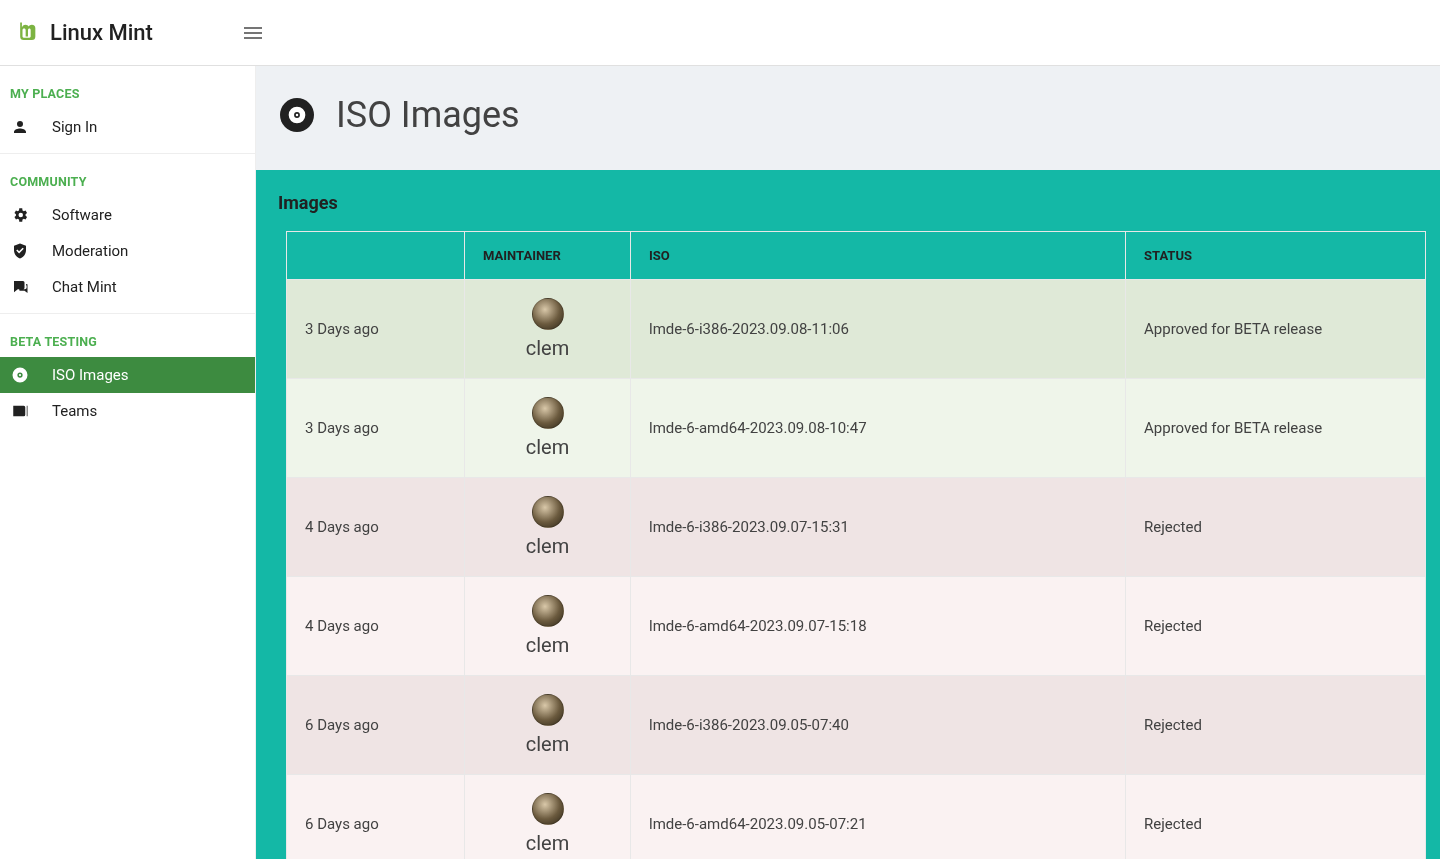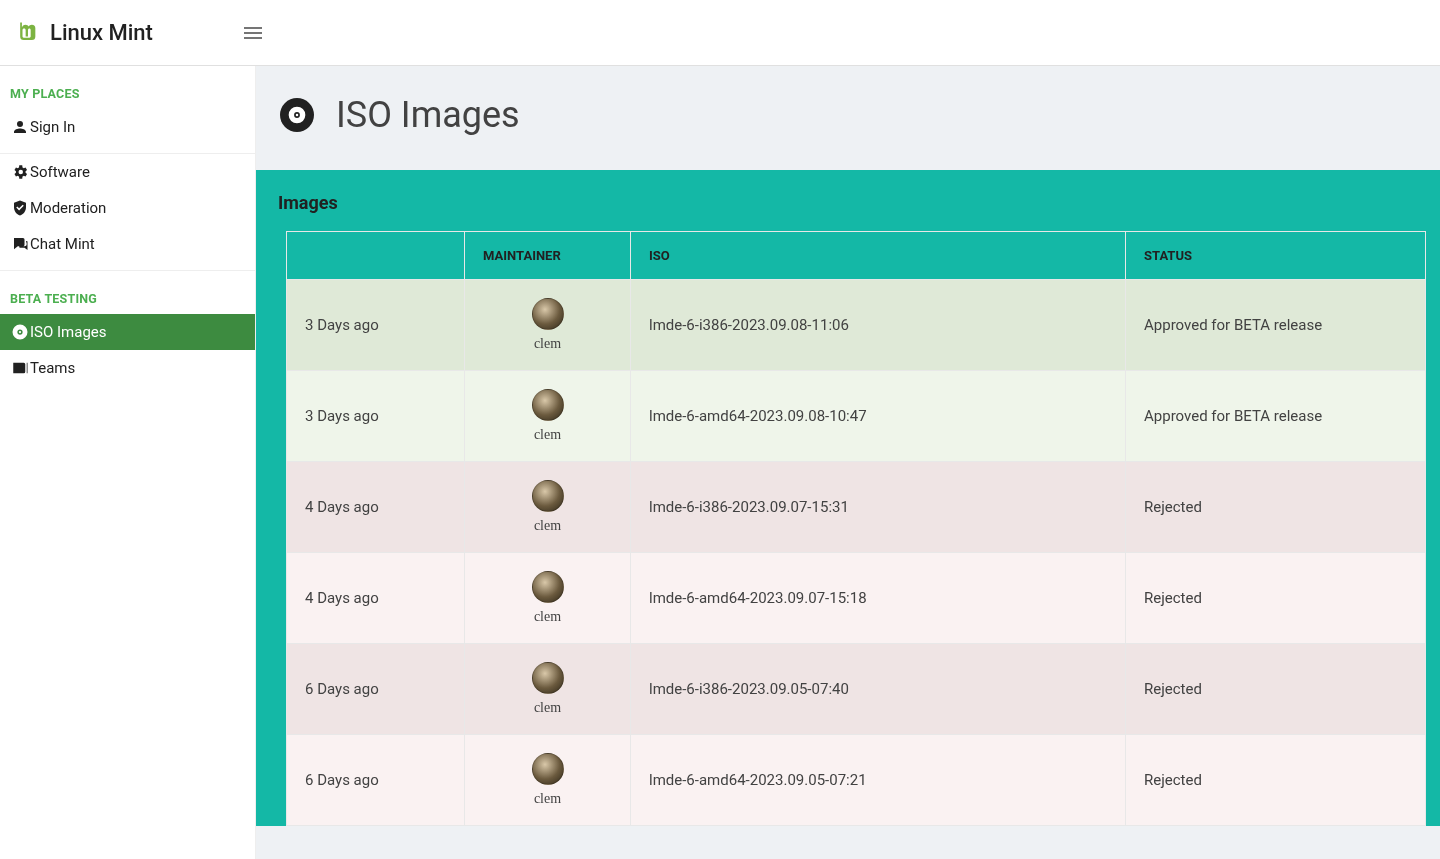--- a/index.html
+++ b/index.html
@@ -50,20 +50,21 @@
 .sidebar-section-label {
   color: #4caf50;
   font-weight: 700;
   font-size: 12.5px;
   padding: 20px 10px 8px 10px;
   letter-spacing: 0.2px;
 }
 .sidebar-item {
   display:flex;
   align-items:center;
+  gap: 22px;
   padding: 9px 10px 9px 10px;
   cursor:pointer;
   color:#212121;
   font-size: 15px;
 }
 .sidebar-item .icon { width:20px; display:flex; justify-content:center; }
 .sidebar-item.active {
   background: #3d8b40;
   color: #fff;
 }
@@ -137,21 +138,21 @@
 
 .maint-cell {
   text-align:center;
 }
 .avatar {
   width: 32px; height:32px; border-radius:50%;
   background: radial-gradient(circle at 40% 35%, #d9c8a9 0%, #6b5a3e 55%, #2e2718 100%);
   margin: 0 auto 6px auto;
   border:1px solid rgba(0,0,0,0.15);
 }
-.maint-name { font-size:14px; color:#424242;font-family:Liberation Serif, serif; }
+.maint-name { font-size:20px; color:#424242; }
 
 col.c-age { width: 178px; }
 col.c-maint { width: 166px; }
 col.c-iso { }
 col.c-status { width: 300px; }
 
 svg { display:block; }
 </style>
 </head>
 <body>
@@ -181,20 +182,21 @@
     <div class="sidebar-item">
       <span class="icon">
         <svg viewBox="0 0 24 24" width="18" height="18" fill="#212121">
             <path d="M12 12a4 4 0 1 0-4-4 4 4 0 0 0 4 4zm0 2c-3 0-8 1.5-8 4.5V20h16v-1.5c0-3-5-4.5-8-4.5z"></path>
           </svg>
       </span>
       <span>Sign In</span>
     </div>
     <div class="sidebar-divider"></div>
 
+    <div class="sidebar-section-label">COMMUNITY</div>
     <div class="sidebar-item">
       <span class="icon">
         <svg viewBox="0 0 24 24" width="18" height="18" fill="#212121">
             <path d="M19.4 13a7.5 7.5 0 0 0 0-2l2-1.6-2-3.4-2.4 1a7 7 0 0 0-1.7-1L15 3h-4l-.3 2.9a7 7 0 0 0-1.7 1l-2.4-1-2 3.4L6.6 11a7.5 7.5 0 0 0 0 2l-2 1.6 2 3.4 2.4-1a7 7 0 0 0 1.7 1L11 21h4l.3-2.9a7 7 0 0 0 1.7-1l2.4 1 2-3.4zM13 15a3 3 0 1 1 3-3 3 3 0 0 1-3 3z"></path>
           </svg>
       </span>
       <span>Software</span>
     </div>
     <div class="sidebar-item">
       <span class="icon">

